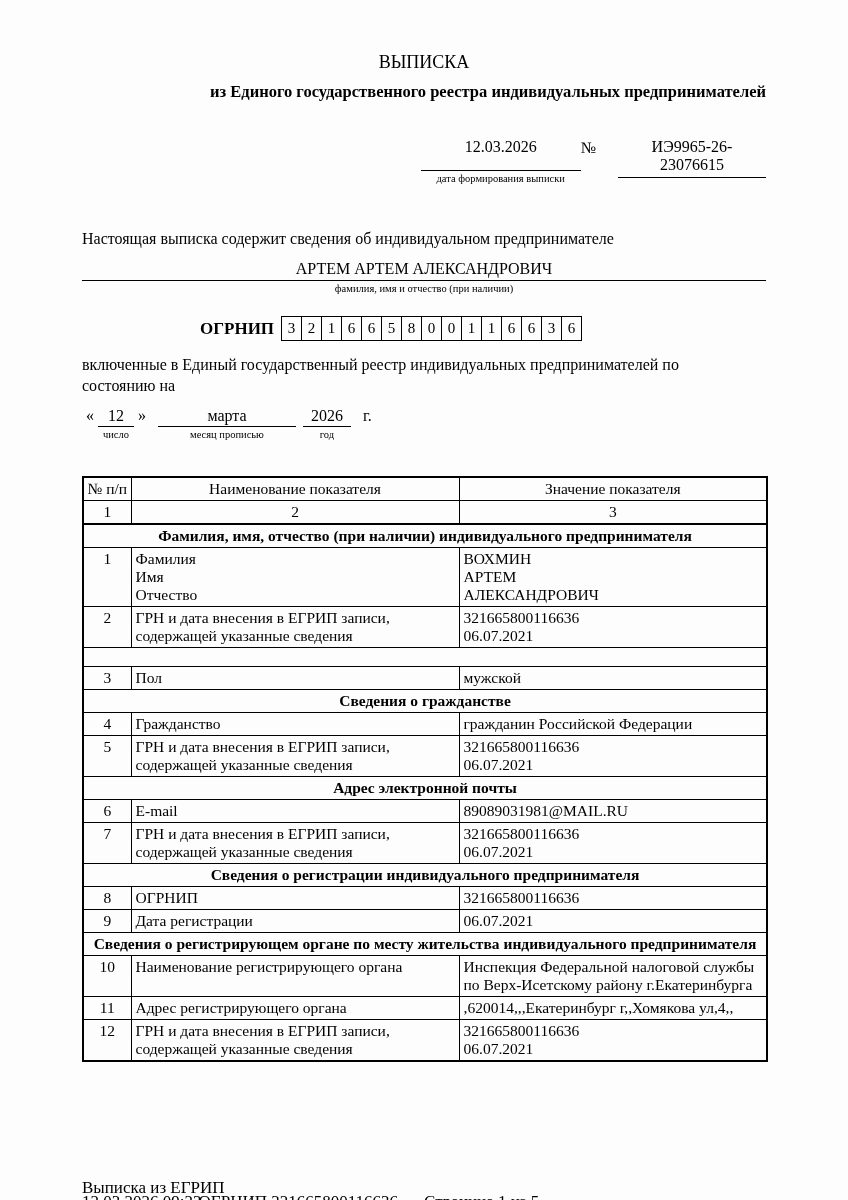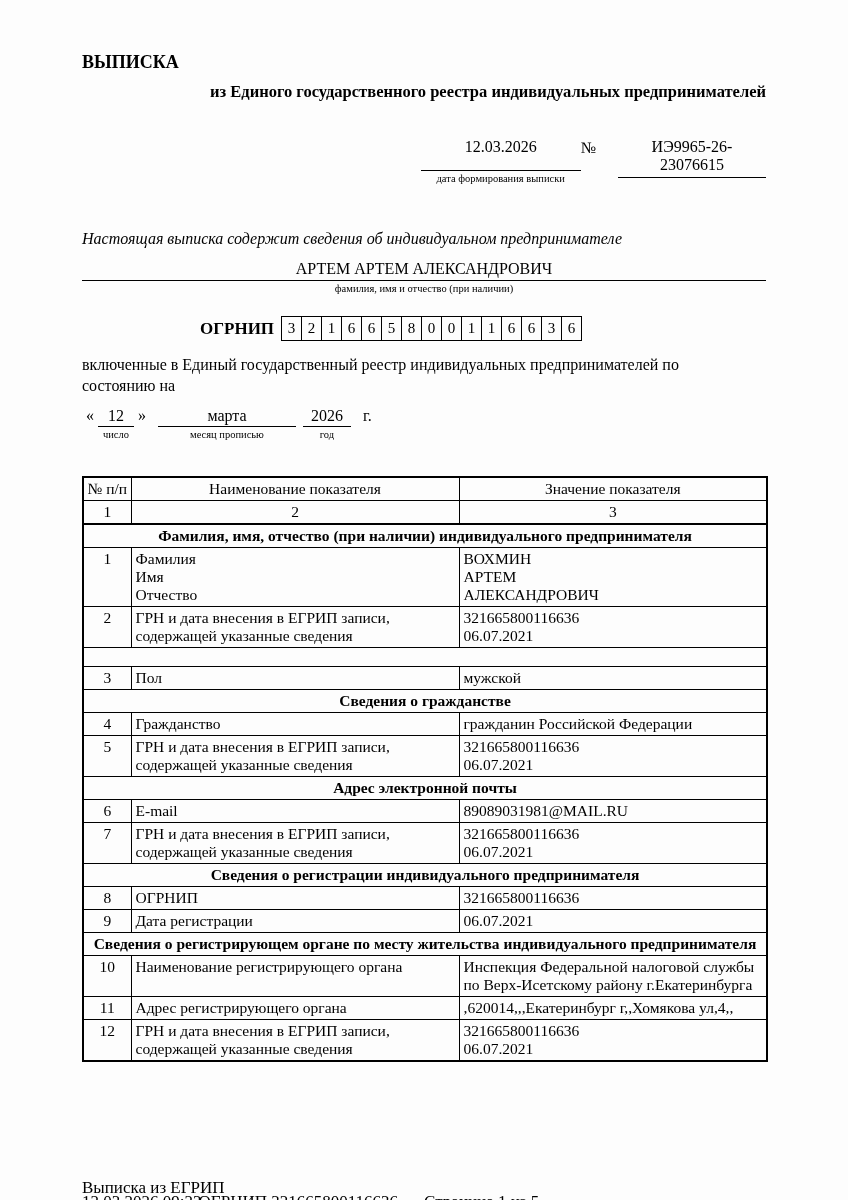--- a/index.html
+++ b/index.html
@@ -5,35 +5,35 @@
   * { margin:0; padding:0; box-sizing:border-box; }
   html,body { background:#e9e9e9; }
   body { font-family:"Liberation Serif","DejaVu Serif",serif; color:#000; }
   .page {
     position:relative; width:848px; height:1200px; margin:0 auto;
     background:#fdfdfd; overflow:hidden;
   }
   .content { padding:52px 82px 0 82px; }
 
   
-  .doc-title { text-align:left; font-size:18px; font-weight:bold; }
+  .doc-title { text-align:center; font-size:18px; font-weight:normal; }
   .doc-subtitle { text-align:right; font-size:16.5px; font-weight:bold; margin-top:9px; }
 
   
   .meta-row { display:flex; justify-content:flex-end; margin-top:36px; min-height:52px; }
   .formation-date { width:160px; text-align:center; }
   .formation-date .fd-value { display:block; font-size:16px; padding-bottom:14px; border-bottom:1px solid #000; }
   .small-caption { display:block; font-size:10.5px; margin-top:2px; text-align:center; }
   .number-block { display:flex; align-items:flex-start; }
   .number-sign { font-size:16px; margin-right:22px; margin-top:1px; }
   .number-value { min-width:148px; text-align:center; font-size:16px; line-height:18px; border-bottom:1px solid #000; padding:0 6px 3px 6px; }
   .number-value .line { display:block; }
 
   
-  .intro-text { margin-top:40px; font-size:16px;font-style:italic; }
+  .intro-text { margin-top:40px; font-size:16px; }
   .name-block { margin-top:12px; text-align:center; }
   .name-value { display:block; font-size:16px; padding-bottom:2px; border-bottom:1px solid #000; }
 
   
   .ogrnip-row { margin-top:22px; margin-left:118px; display:flex; align-items:center; }
   .ogrnip-label { font-size:17px; font-weight:bold; margin-right:7px; }
   .ogrnip-boxes { display:flex; }
   .ogrnip-box {
     width:21px; height:25px; border:1px solid #000; margin-left:-1px;
     display:flex; align-items:center; justify-content:center; font-size:15px;

